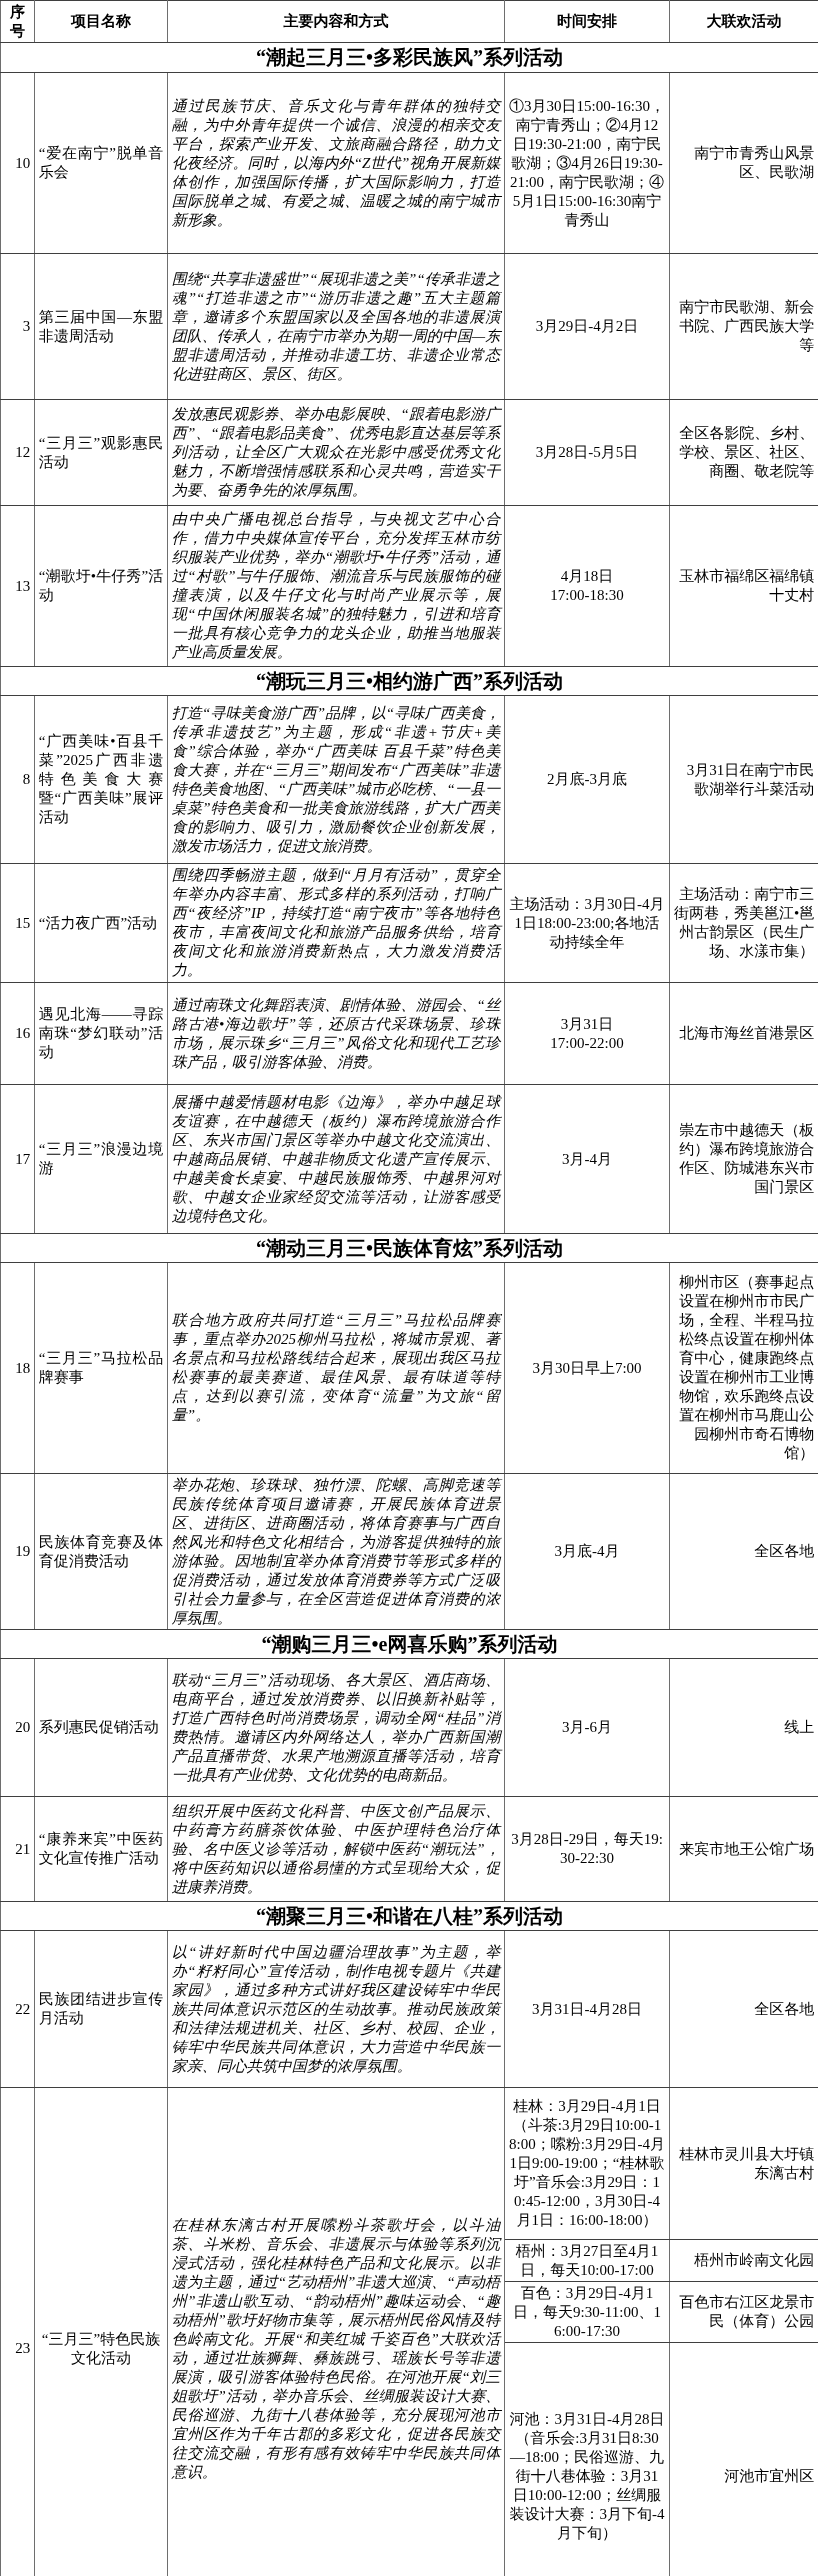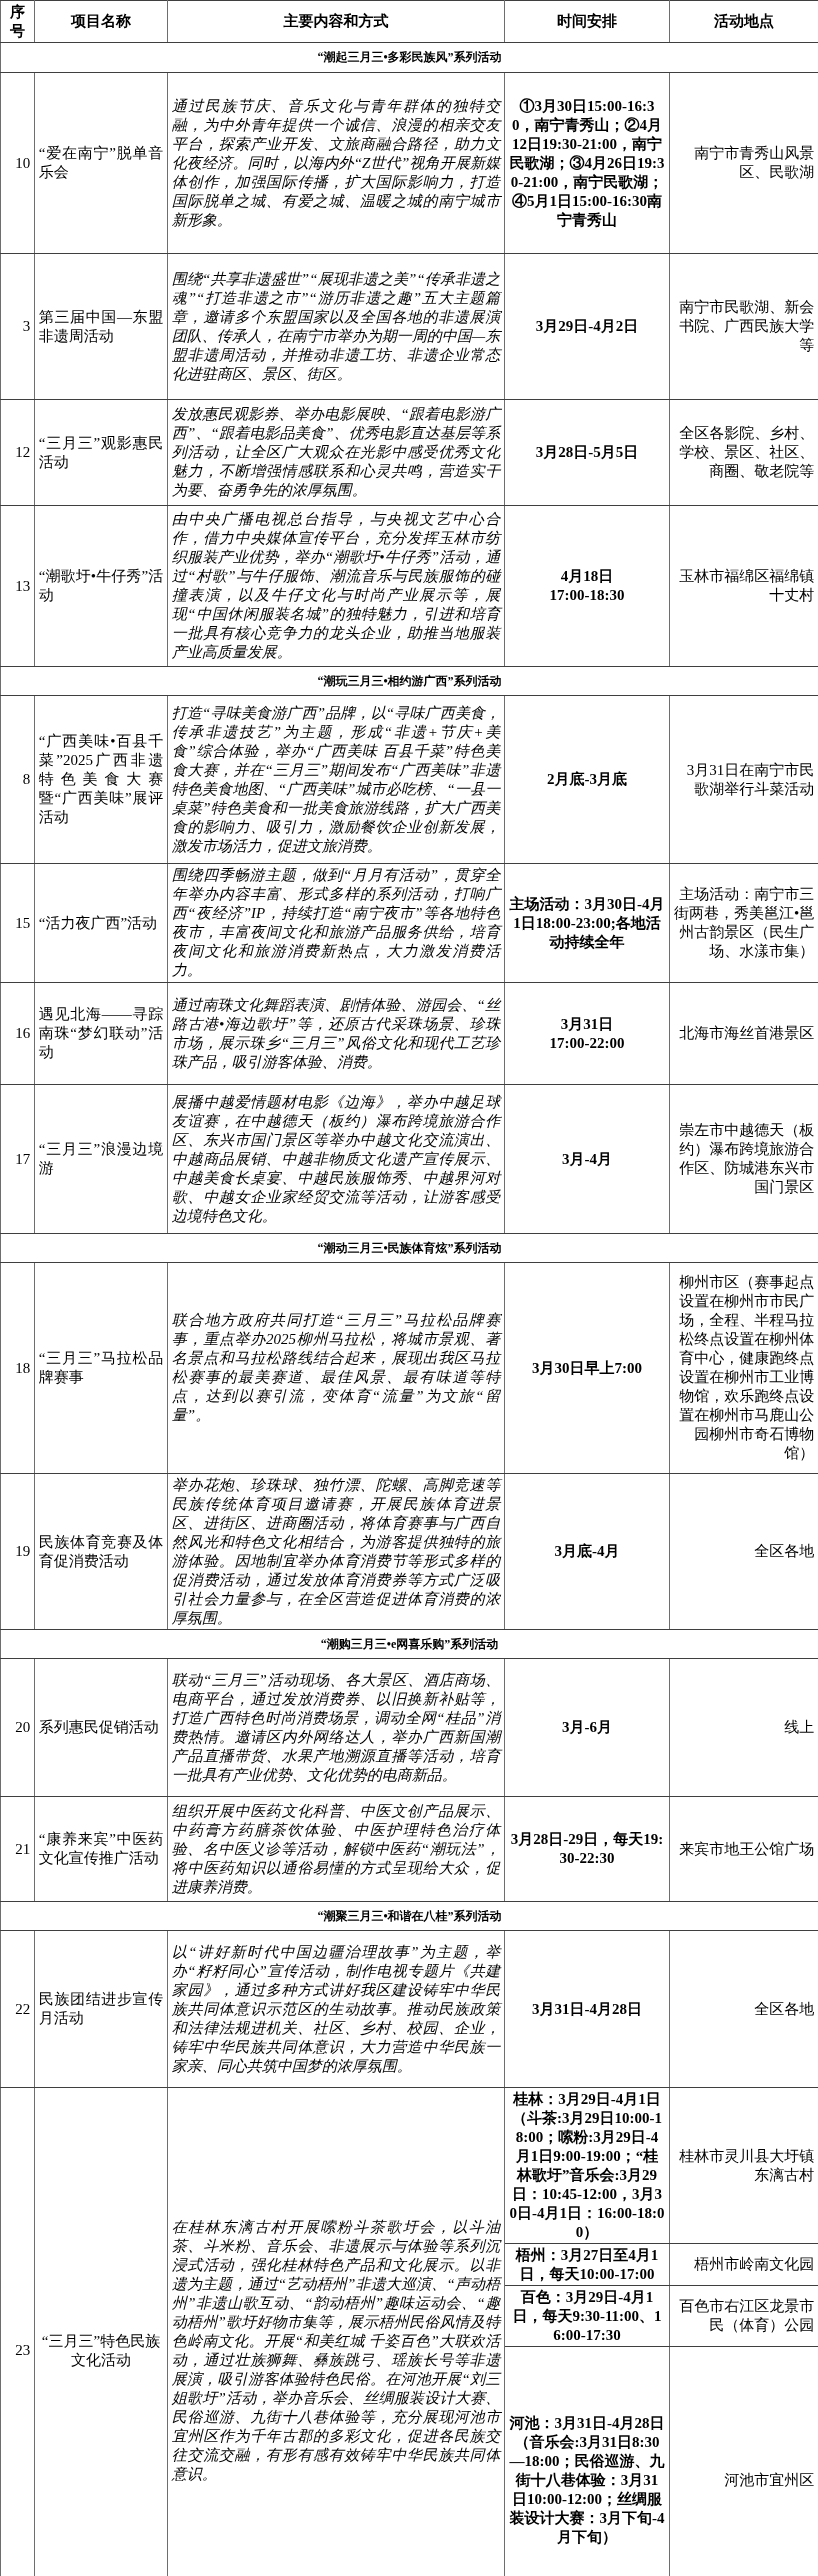--- a/index.html
+++ b/index.html
@@ -15,42 +15,42 @@
     line-height:19px;
     padding:1.5px 3.8px;
     overflow:hidden;
     word-break:break-all;
   }
   table.doc { border:1.5px solid #3f3f3f; }
   th.h { font-weight:bold; font-size:16px; text-align:center; line-height:20px; padding:3px 1.5px; }
   td.c-no   { text-align:right; }
   td.c-name { text-align:justify; padding:1.5px 4.5px; }
   td.c-content { text-align:justify; padding:2.3px 6px;font-style:italic; }
-  td.c-time { text-align:center; white-space:pre-line;font-weight:bold; }
+  td.c-time { text-align:center; white-space:pre-line; }
   td.c-place{ text-align:right; padding:1.5px 4.5px; }
-  tr.section td { text-align:center; font-weight:bold; font-size:12px; padding:4.5px 3px;margin-top:11px; }
+  tr.section td { text-align:center; font-weight:bold; font-size:20px; padding:4.5px 3px;margin-top:11px; }
 </style>
 </head>
 <body>
 
 <table class="doc">
   <colgroup>
     <col style="width:34px">
       <col style="width:133px">
       <col style="width:337px">
       <col style="width:165px">
       <col style="width:149px">
   </colgroup>
   <tbody>
     <tr style="height:42px">
       <th class="h">序号</th>
       <th class="h">项目名称</th>
       <th class="h">主要内容和方式</th>
       <th class="h">时间安排</th>
-      <th class="h">活动地点</th>
+      <th class="h">大联欢活动</th>
     </tr>
 
     <tr class="section" style="height:30px">
       <td colspan="5">“潮起三月三•多彩民族风”系列活动</td>
     </tr>
 
     <tr style="height:181px">
       <td class="c-no">10</td>
       <td class="c-name">“爱在南宁”脱单音乐会</td>
       <td class="c-content">通过民族节庆、音乐文化与青年群体的独特交融，为中外青年提供一个诚信、浪漫的相亲交友平台，探索产业开发、文旅商融合路径，助力文化夜经济。同时，以海内外“Z世代”视角开展新媒体创作，加强国际传播，扩大国际影响力，打造国际脱单之城、有爱之城、温暖之城的南宁城市新形象。</td>

